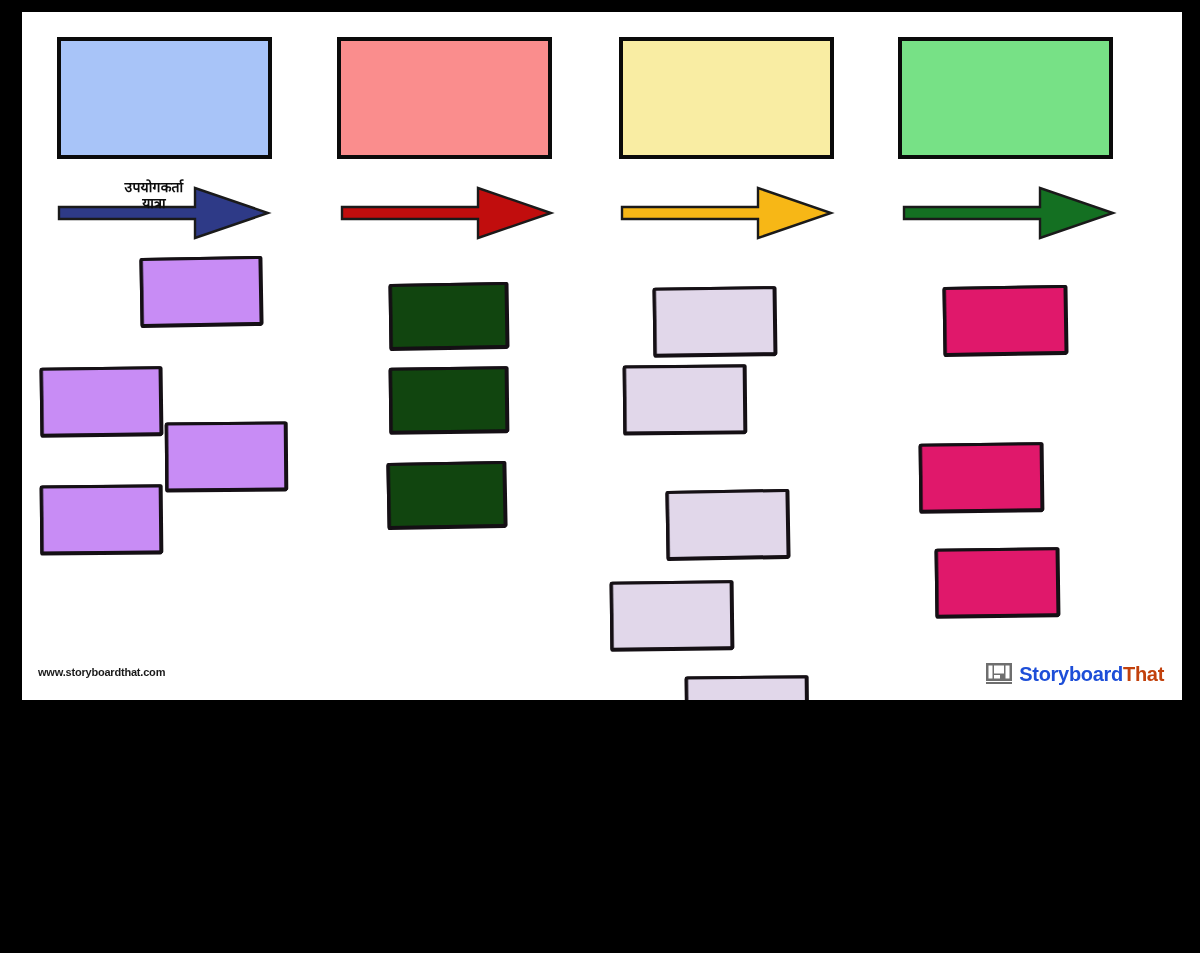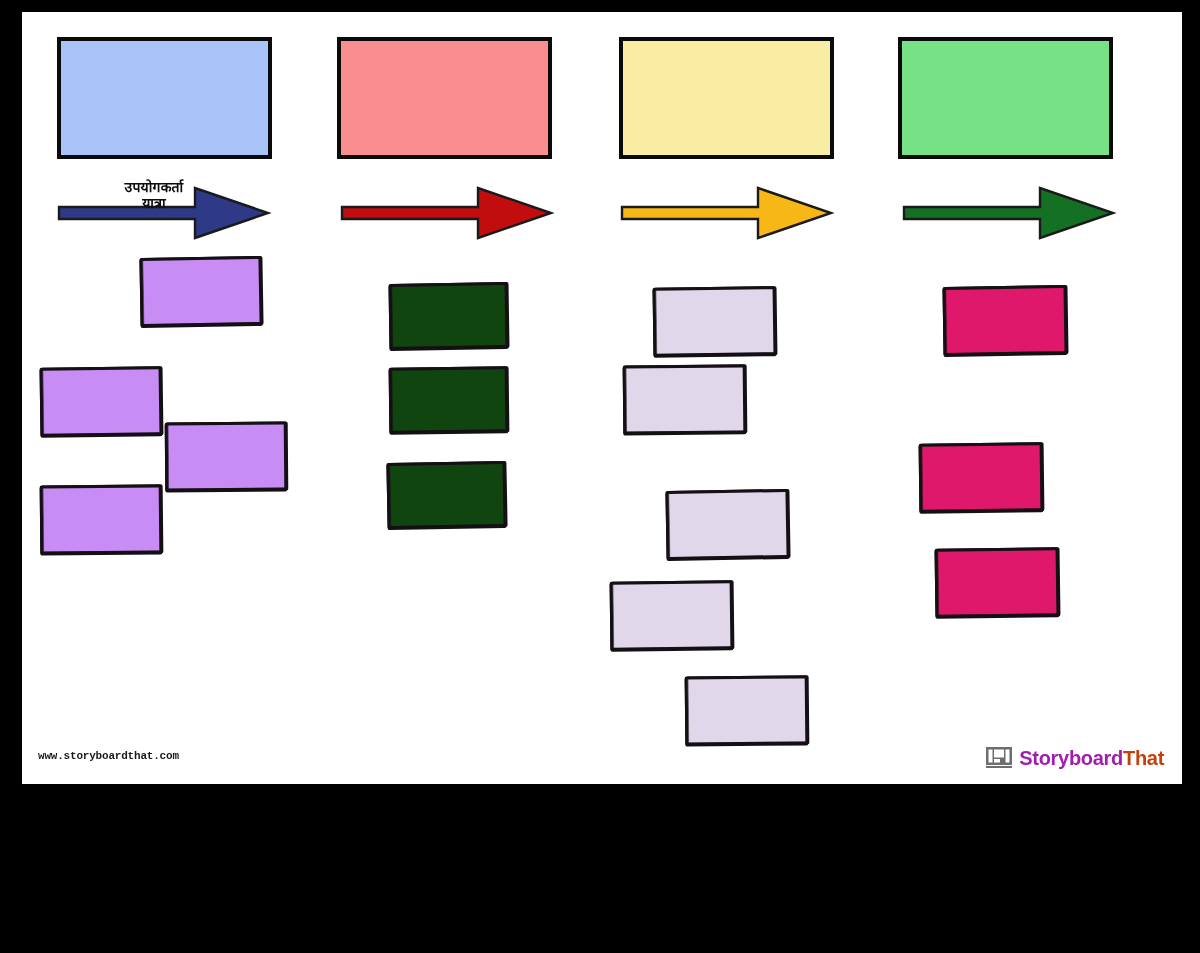--- a/index.html
+++ b/index.html
@@ -19,21 +19,21 @@
     background: #000000;
     overflow: hidden;
   }
 
   
   .canvas {
     position: absolute;
     left: 22px;
     top: 12px;
     width: 1160px;
-    height: 772px;
+    height: 688px;
     background: #ffffff;
     overflow: hidden;
   }
 
   
   .header-box {
     position: absolute;
     border: 4px solid #0a0a0a;
     box-sizing: border-box;
   }
@@ -73,21 +73,21 @@
     border-bottom: 2px solid rgba(21,16,21,0.45);
     border-radius: 2px;
     pointer-events: none;
   }
 
   
   .footer-url {
     position: absolute;
     left: 16px;
     bottom: 22px;
-    font-family: Liberation Mono, monospace;
+    font-family: Liberation Sans, sans-serif;
     font-size: 11px;
     font-weight: 700;
     color: #1a1a1a;
     letter-spacing: -0.2px;
   }
 
   .brand {
     position: absolute;
     right: 18px;
     bottom: 16px;
@@ -100,21 +100,21 @@
     height: 21px;
     display: block;
   }
   .brand-text {
     font-family: "Liberation Sans", sans-serif;
     font-size: 20px;
     font-weight: 700;
     letter-spacing: -0.3px;
     line-height: 1;
   }
-  .brand-text .b1 { color: #a21caf; }
+  .brand-text .b1 { color: #1d4ed8; }
   .brand-text .b2 { color: #c2410c; }
 </style>
 </head>
 <body>
 
 <div class="poster">
   <div class="canvas">
 
     <div id="header-layer">
         <div class="header-box" style="left: 35px; top: 25px; width: 215px; height: 122px; background: rgb(168, 196, 248); border-color: rgb(10, 10, 10);"></div>

